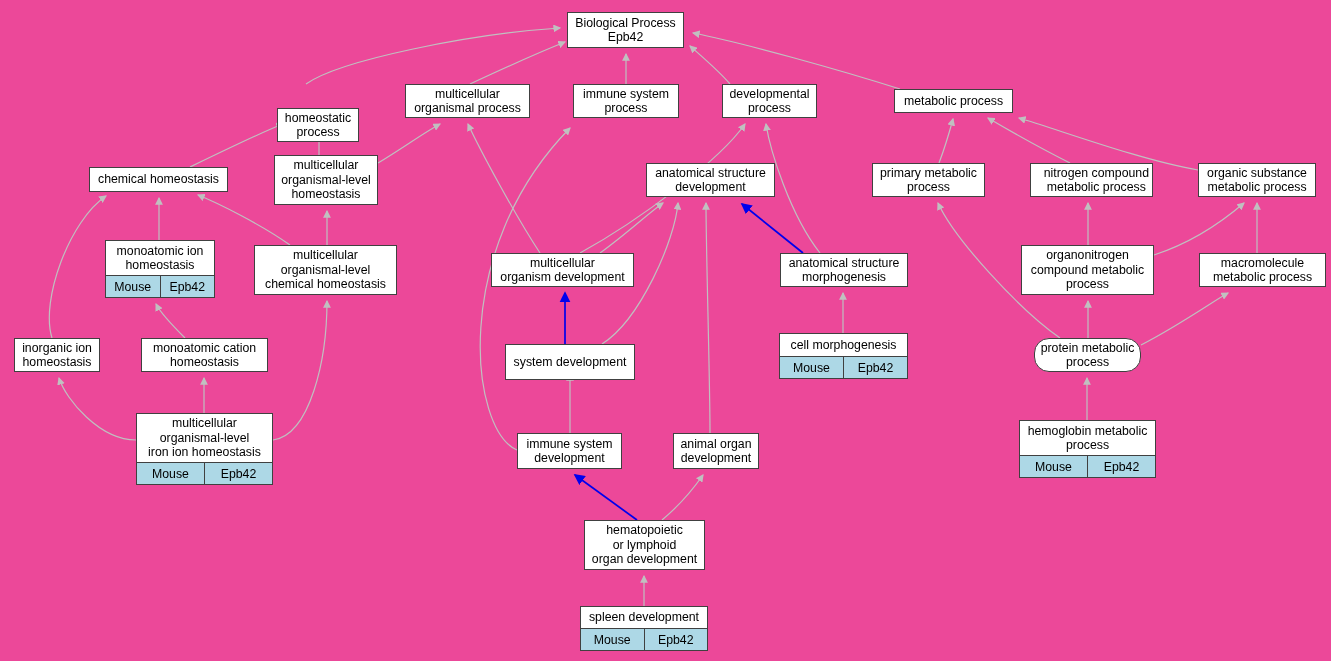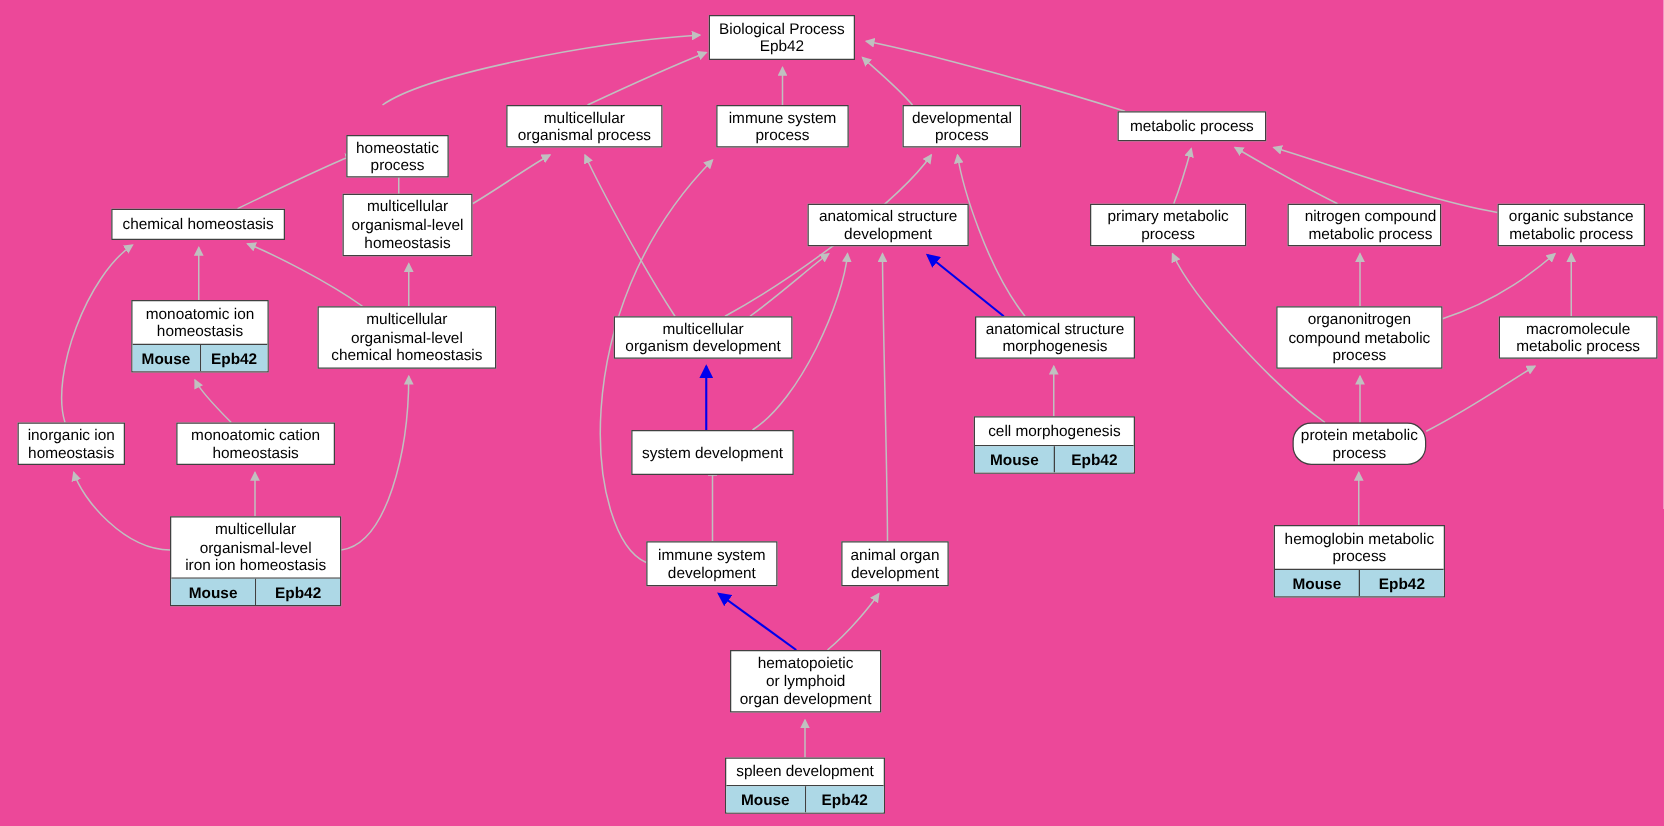--- a/index.html
+++ b/index.html
@@ -51,21 +51,20 @@
     height: 21px;
   }
   .annot-cell {
     flex: 1 1 50%;
     display: flex;
     align-items: center;
     justify-content: center;
     font-size: 12.3px;
     color: #000000;
     background: #ADD8E6;
-    font-weight: bold;
   }
   .annot-cell.first {
     border-right: 1.3px solid #404040;
   }
 </style>
 </head>
 <body>
 
 <div id="canvas">
 
@@ -151,21 +150,21 @@
       </div>
       <div class="node" style="left: 274px; top: 155px; width: 104px; height: 50px;">
         <div class="node-label">multicellular
 organismal-level
 homeostasis</div>
       </div>
       <div class="node" style="left: 646px; top: 163px; width: 129px; height: 34px;">
         <div class="node-label">anatomical structure
 development</div>
       </div>
-      <div class="node" style="left: 872px; top: 163px; width: 125px; height: 34px;">
+      <div class="node" style="left: 872px; top: 163px; width: 113px; height: 34px;">
         <div class="node-label">primary metabolic
 process</div>
       </div>
       <div class="node" style="left: 1030px; top: 163px; width: 123px; height: 34px; align-items: flex-end;">
         <div class="node-label">nitrogen compound
 metabolic process</div>
       </div>
       <div class="node" style="left: 1198px; top: 163px; width: 118px; height: 34px;">
         <div class="node-label">organic substance
 metabolic process</div>

